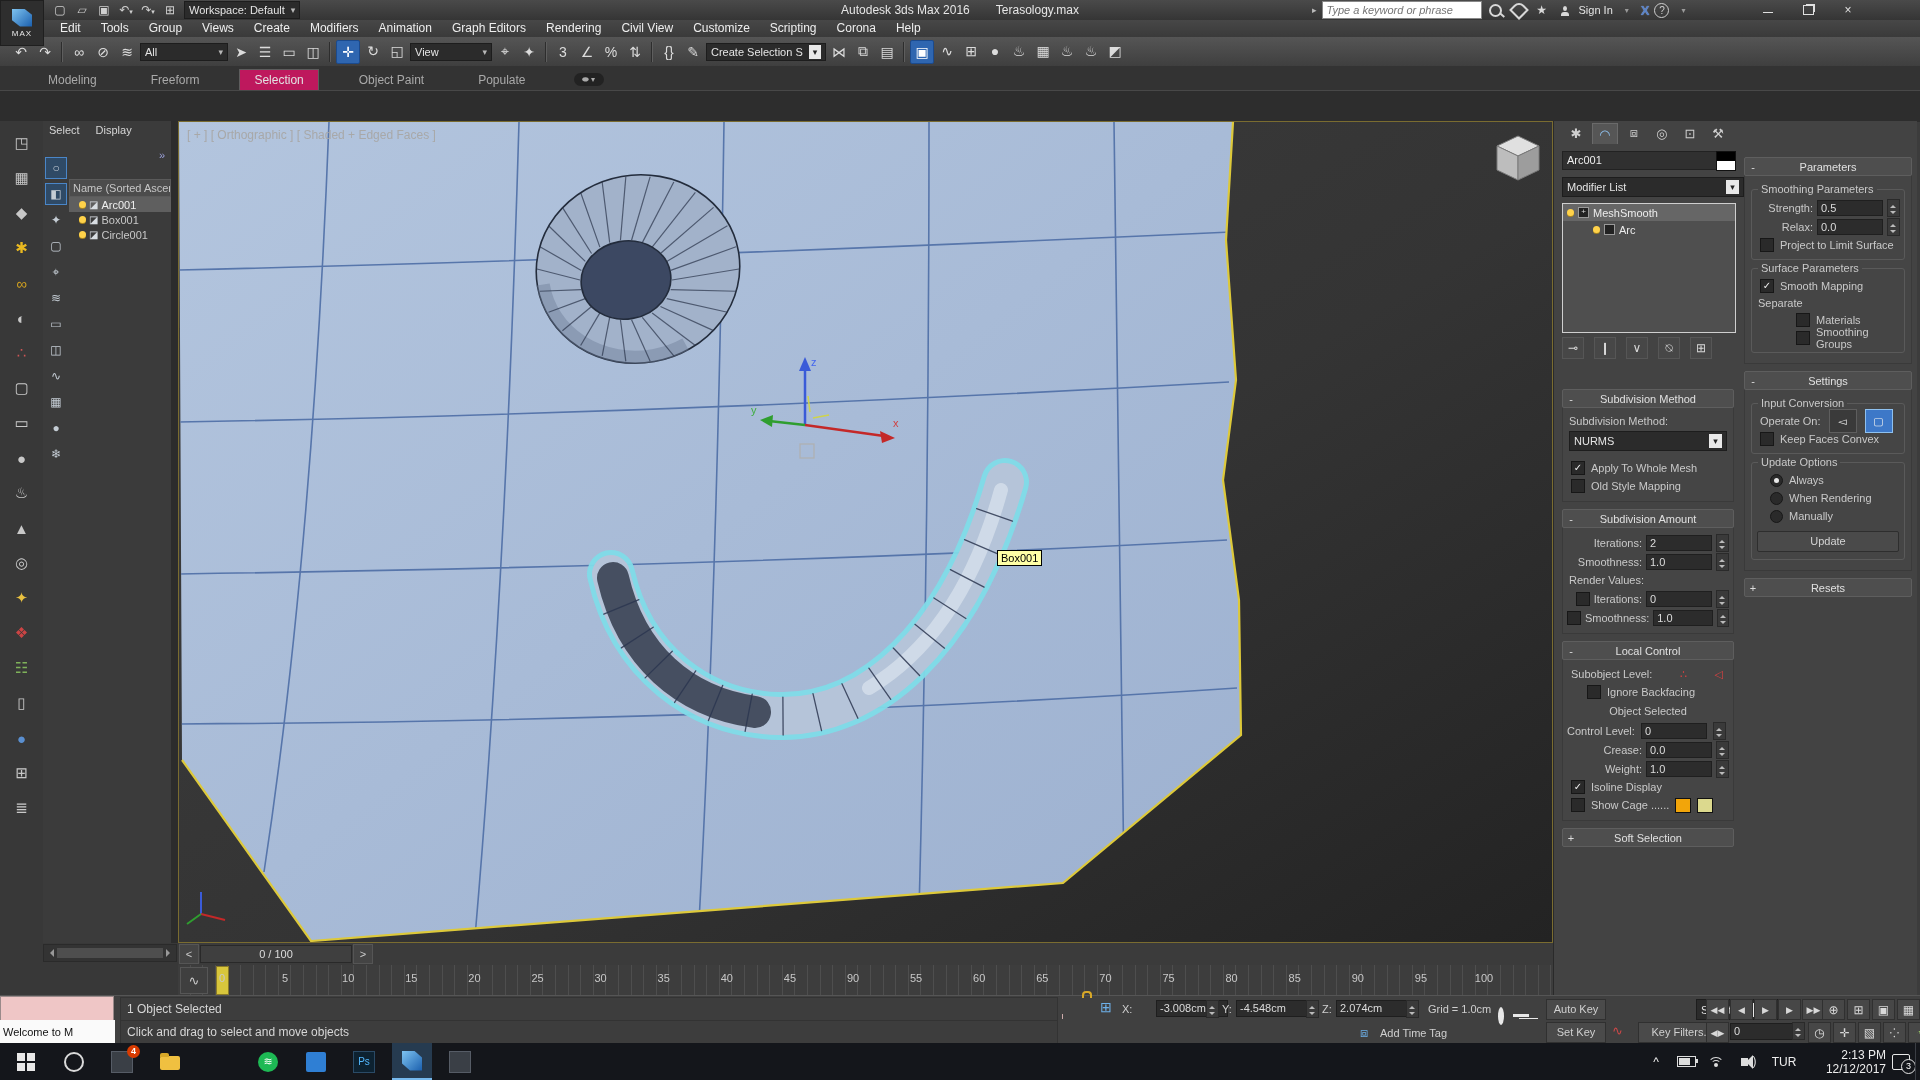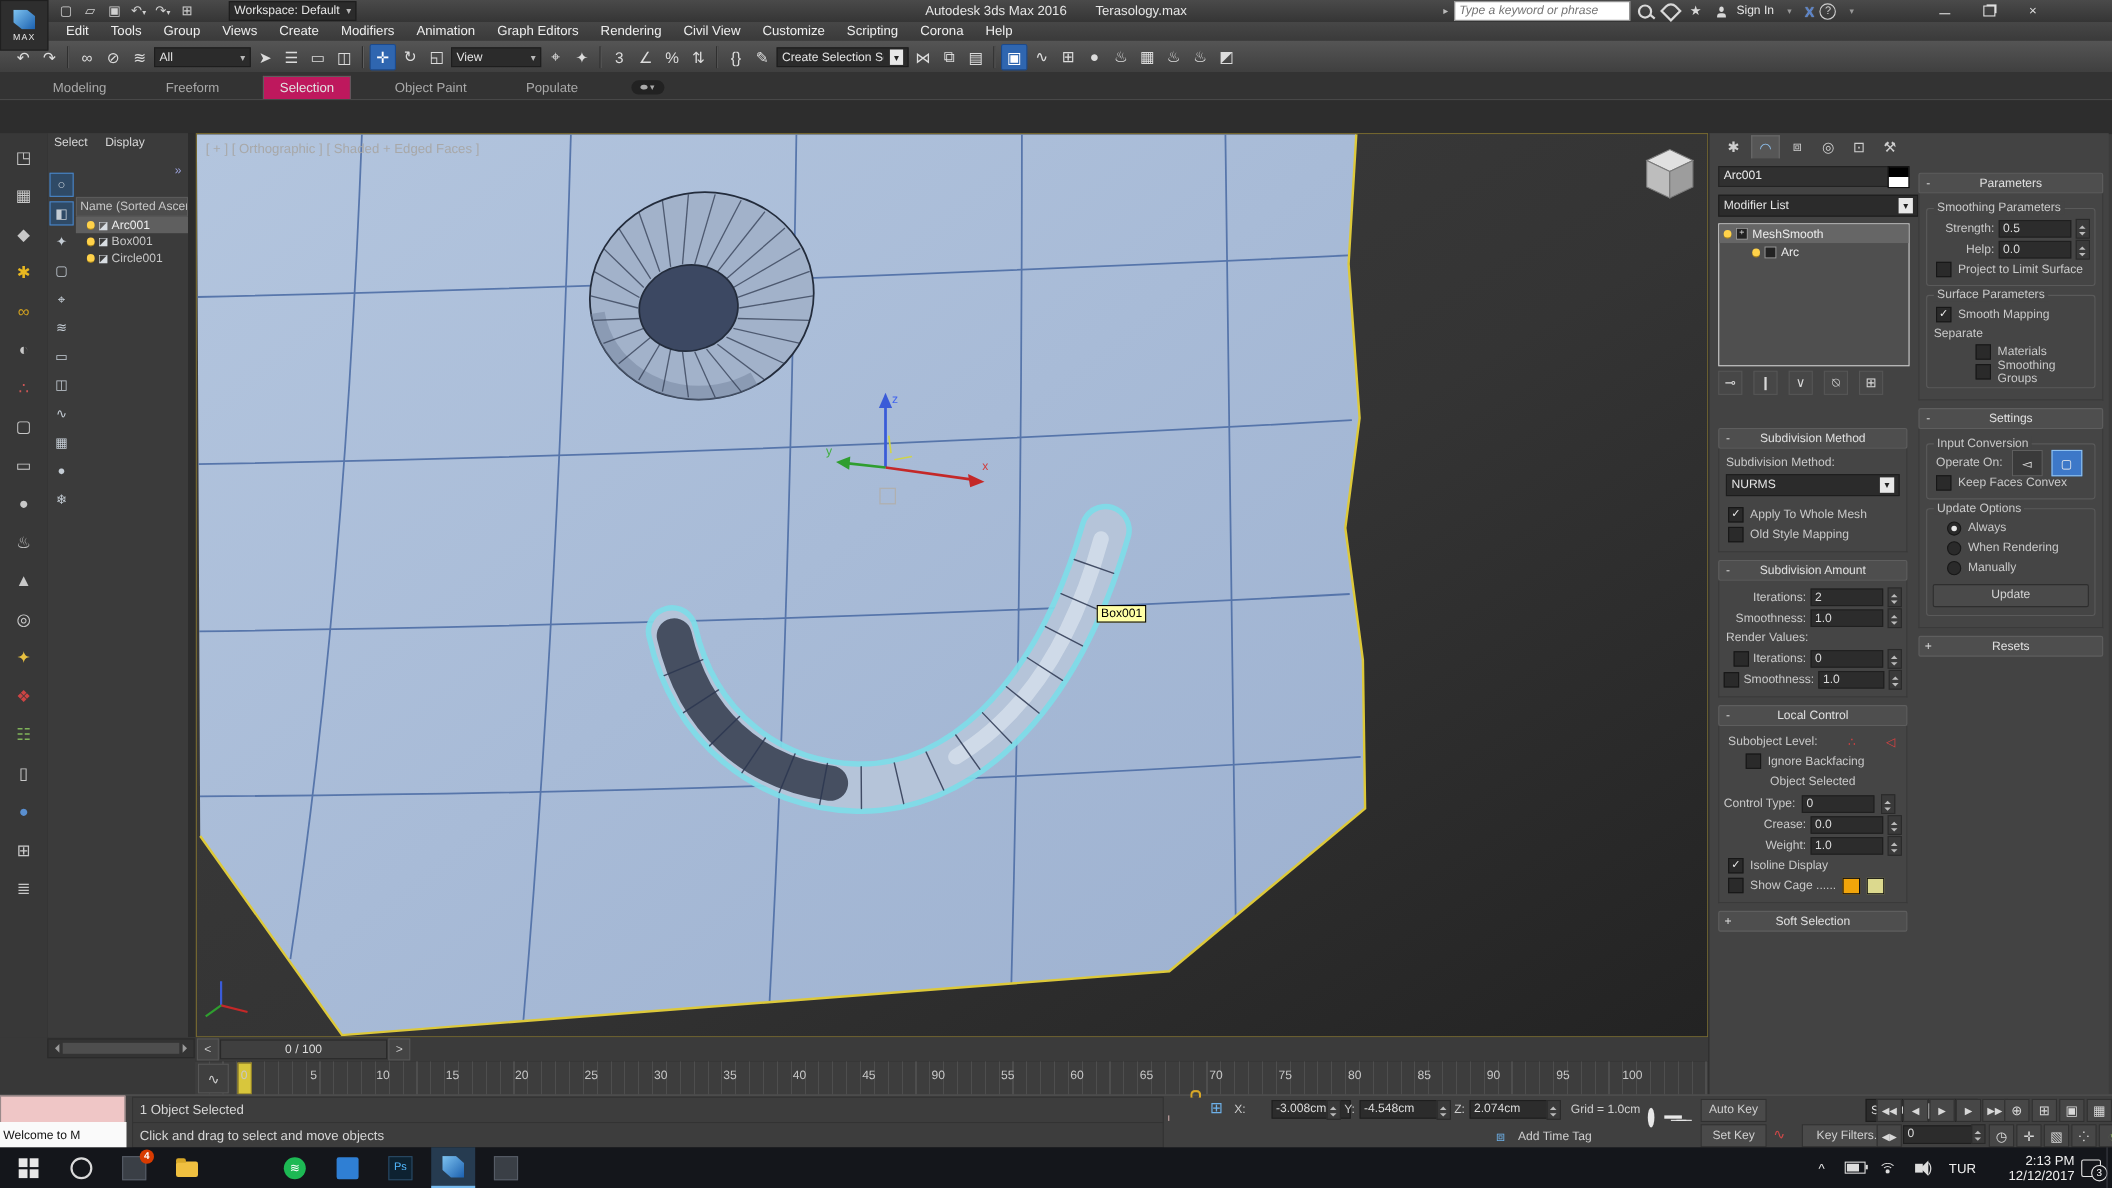--- a/index.html
+++ b/index.html
@@ -213,21 +213,21 @@
   <div class="glyph"></div>
   <div class="word">MAX</div>
 </div>
 <div class="qat abs flex">
   <span class="ic">▢</span>
   <span class="ic">▱</span>
   <span class="ic">▣</span>
   <span class="ic">↶<span style="font-size:7px">▾</span></span>
   <span class="ic">↷<span style="font-size:7px">▾</span></span>
   <span class="ic">⊞</span>
-  <div class="dd" style="margin-left:24px">
+  <div class="dd" style="margin-left:0">
     <span>Workspace: Default</span>
     <span class="btn">▾</span>
   </div>
 </div>
 <div id="titlecenter" class="abs">
   <span>Autodesk 3ds Max 2016</span><b>Terasology.max</b>
 </div>
 <div id="searchwrap" class="abs flex">
   <span id="searchtoggle">▸</span>
   <input id="searchbox" placeholder="Type a keyword or phrase" style="">
@@ -713,21 +713,21 @@
           <span>Subobject Level:</span>
           <span style="color:#e04040">∴</span>
           <span style="color:#e04040">◁</span>
         </div>
         <div class="cbrow" style="padding-left:20px">
             <span class="cb"></span>
             <span>Ignore Backfacing</span>
           </div>
         <div style="text-align:center;padding:4px 0">Object Selected</div>
         <div class="prow" style="justify-content:flex-start;gap:6px">
-            <span class="lab">Control Type:</span>
+            <span class="lab">Control Level:</span>
             <span class="pfield">0</span>
             <span class="spin">
               <i></i>
               <i class="dn"></i>
             </span>
           </div>
         <div class="prow">
             <span class="lab">Crease:</span>
             <span class="pfield">0.0</span>
             <span class="spin">
@@ -775,21 +775,21 @@
             <span class="glabel">Smoothing Parameters</span>
           <div class="prow">
               <span class="lab">Strength:</span>
               <span class="pfield">0.5</span>
               <span class="spin">
                 <i></i>
                 <i class="dn"></i>
               </span>
             </div>
           <div class="prow">
-              <span class="lab">Help:</span>
+              <span class="lab">Relax:</span>
               <span class="pfield">0.0</span>
               <span class="spin">
                 <i></i>
                 <i class="dn"></i>
               </span>
             </div>
           <div class="cbrow">
               <span class="cb"></span>
               <span>Project to Limit Surface</span>
             </div>

